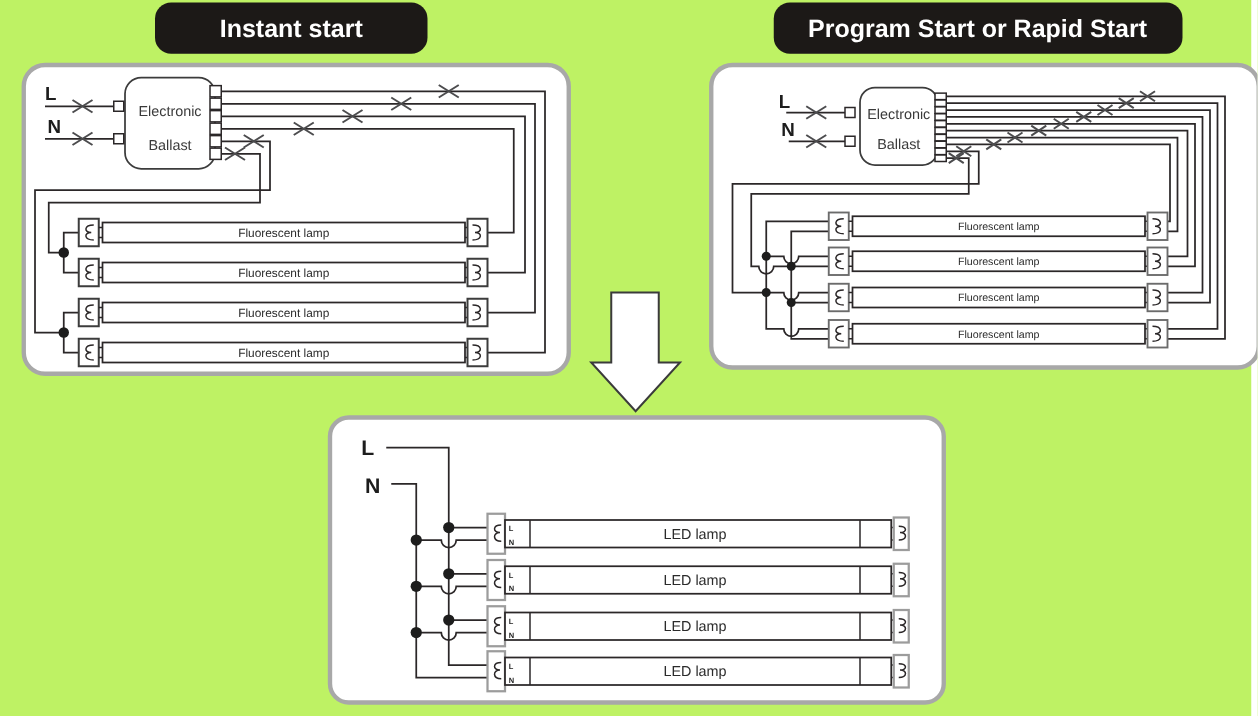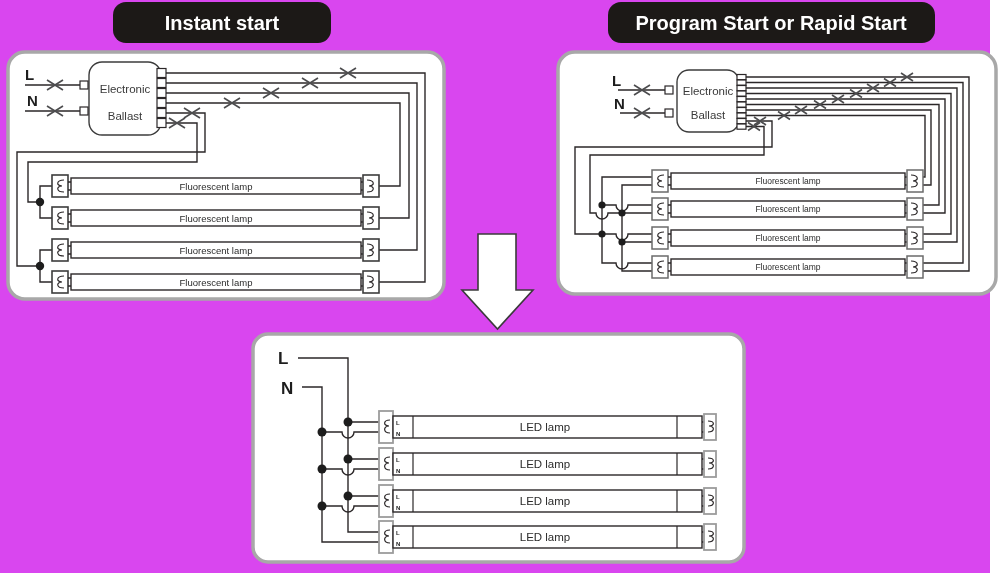--- a/index.html
+++ b/index.html
@@ -1,17 +1,17 @@
 <!DOCTYPE html>
 <html><head>
 <meta charset="utf-8">
 <style>
   html,body{margin:0;padding:0;background:#fff;}
-  #stage{position:relative;width:990px;height:573px;background:#d946ef;
-         font-family:"Liberation Sans",sans-serif;}
+  #stage{position:relative;width:990px;height:573px;background:#bef264;
+         font-family:"Liberation Sans",sans-serif;padding-left:11px;}
   svg{display:block;}
   .panel{fill:#ffffff;stroke:#a8a8a8;stroke-width:3.5;}
   .pill{fill:#1c1917;}
   .pill-text{fill:#ffffff;font:bold 20px "Liberation Sans",sans-serif;text-anchor:middle;}
   .wire{fill:none;stroke:#2b2728;stroke-width:1.4;}
   .term{fill:#ffffff;stroke:#2b2728;stroke-width:1.2;}
   .cap{fill:#ffffff;stroke:#3c3c3c;stroke-width:1.6;}
   .capB{fill:#ffffff;stroke:#6b6b6b;stroke-width:1.5;}
   .capL{fill:#ffffff;stroke:#9c9c9c;stroke-width:1.8;}
   .tube{fill:#ffffff;stroke:#2b2728;stroke-width:1.4;}

